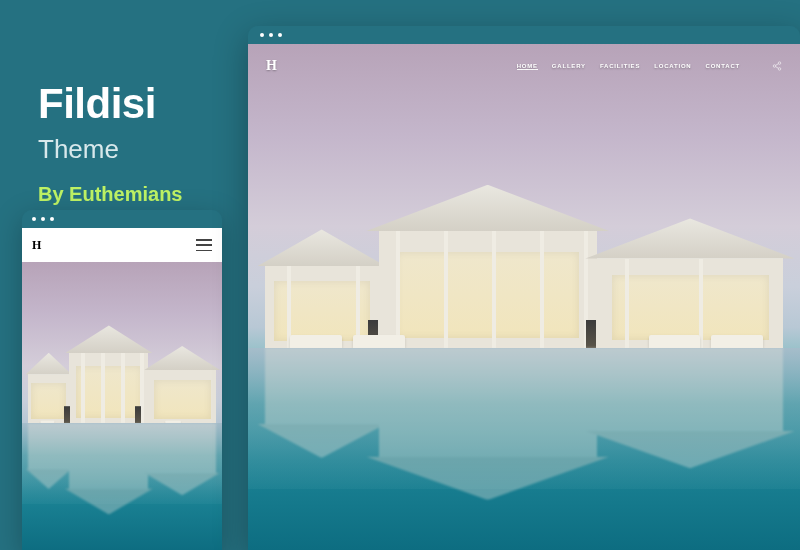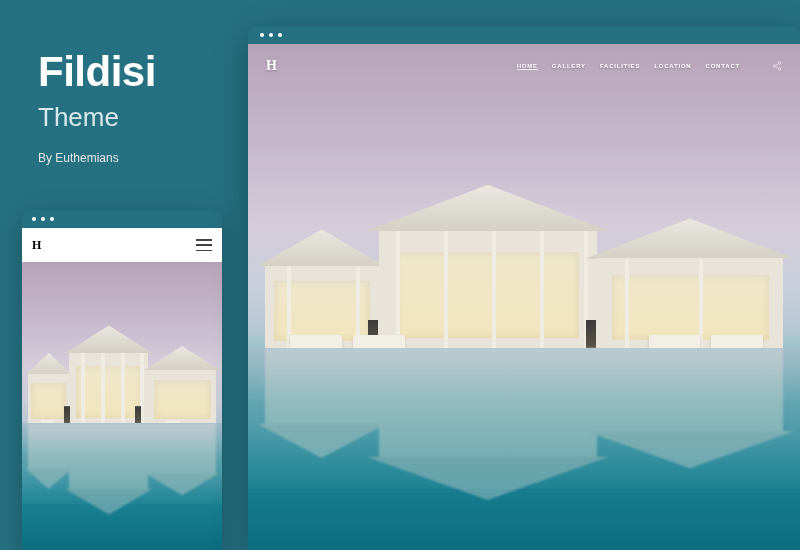--- a/index.html
+++ b/index.html
@@ -15,31 +15,32 @@
       position: absolute;
       left: 38px;
       top: 48px;
       color: #fff;
     }
     .info h1 {
       font-size: 42px;
       font-weight: 700;
       letter-spacing: -0.5px;
       margin-bottom: 6px;
+      margin-top: 32px;
     }
     .info .subtitle {
       font-size: 26px;
       font-weight: 400;
       margin-bottom: 18px;
       color: #d8e8eb;
     }
     .info .author {
-      font-size: 12px;
-      font-weight: 400;
-      color: #e5e5e5;
+      font-size: 20px;
+      font-weight: 700;
+      color: #bef264;
     }
 
     
     .mobile-window {
       position: absolute;
       left: 22px;
       top: 210px;
       width: 200px;
       height: 340px;
       border-radius: 10px 10px 0 0;

